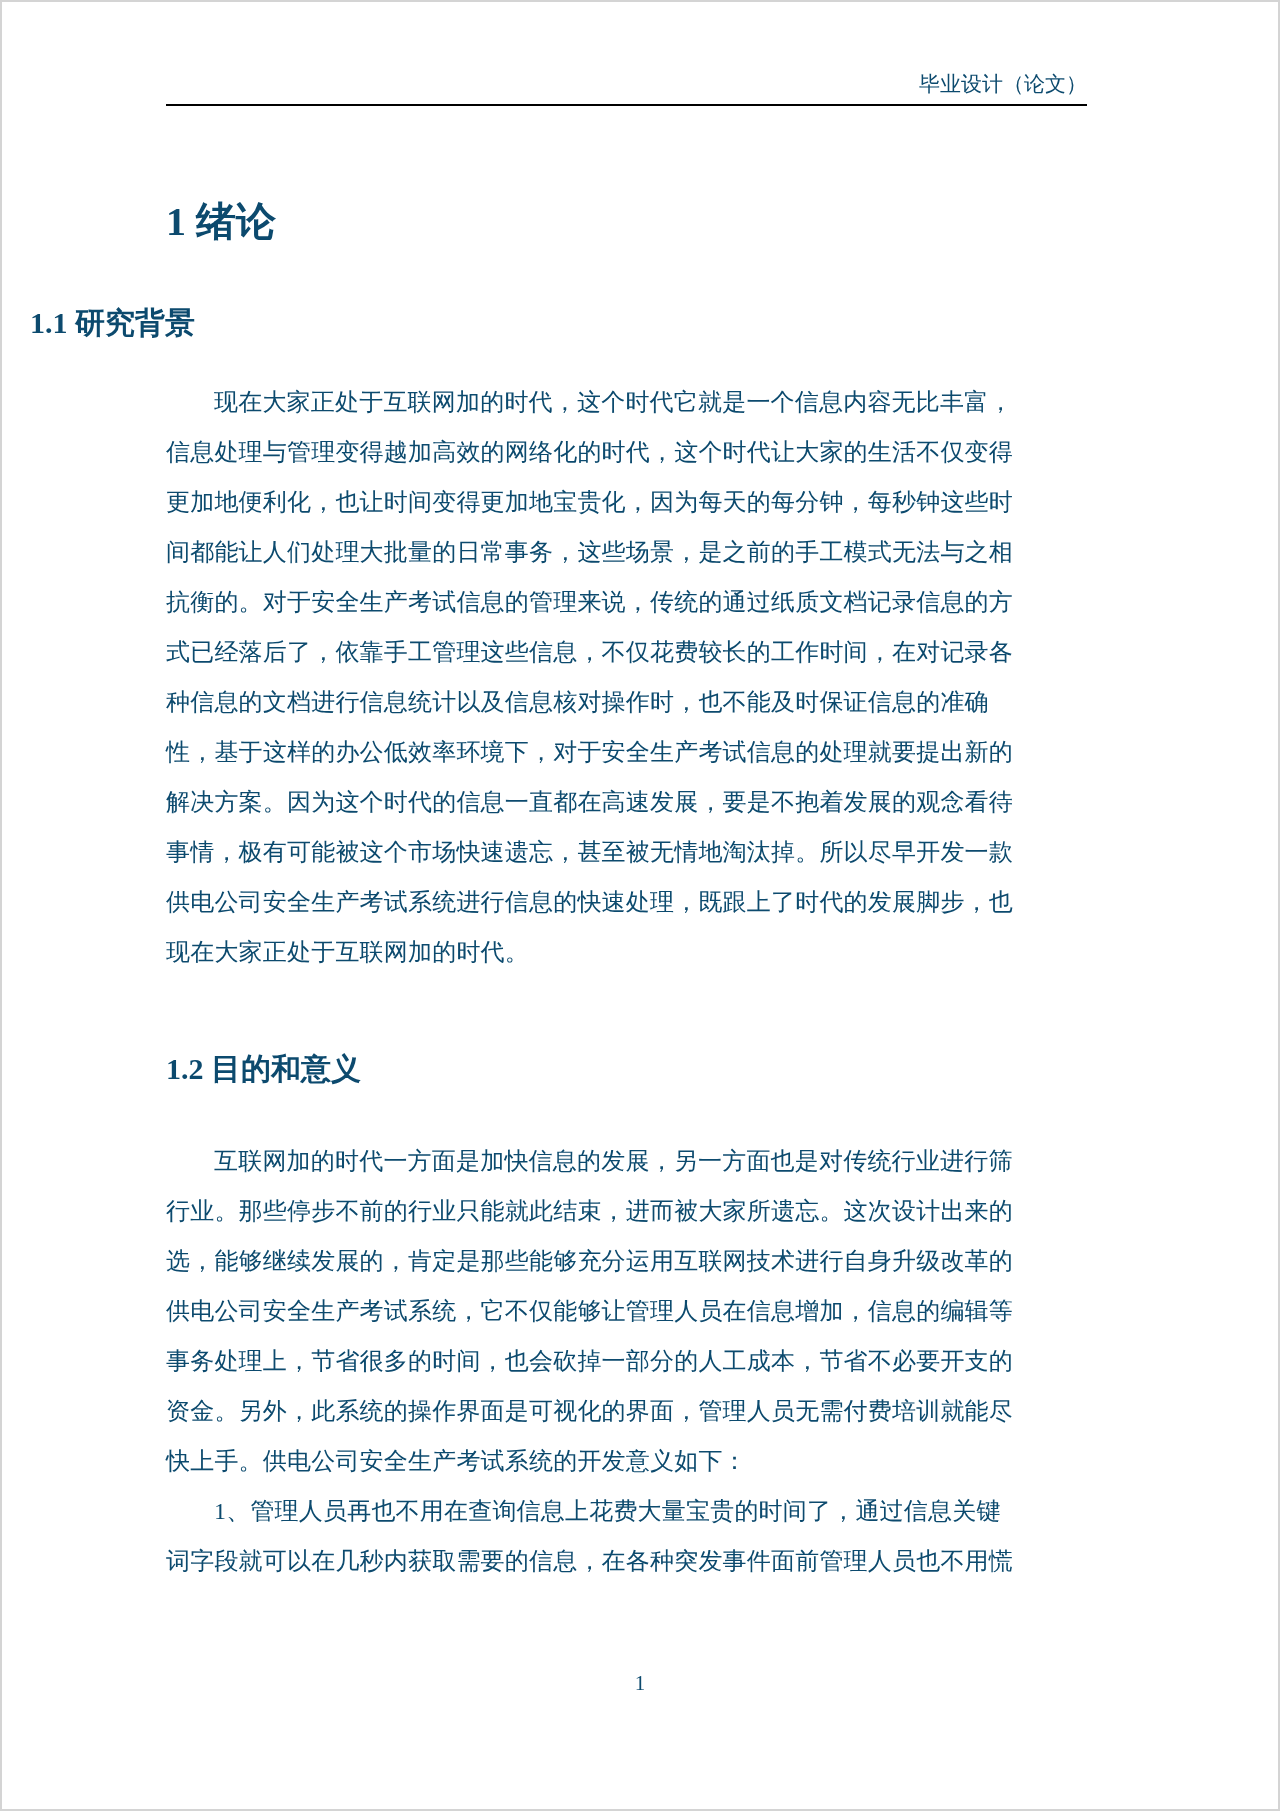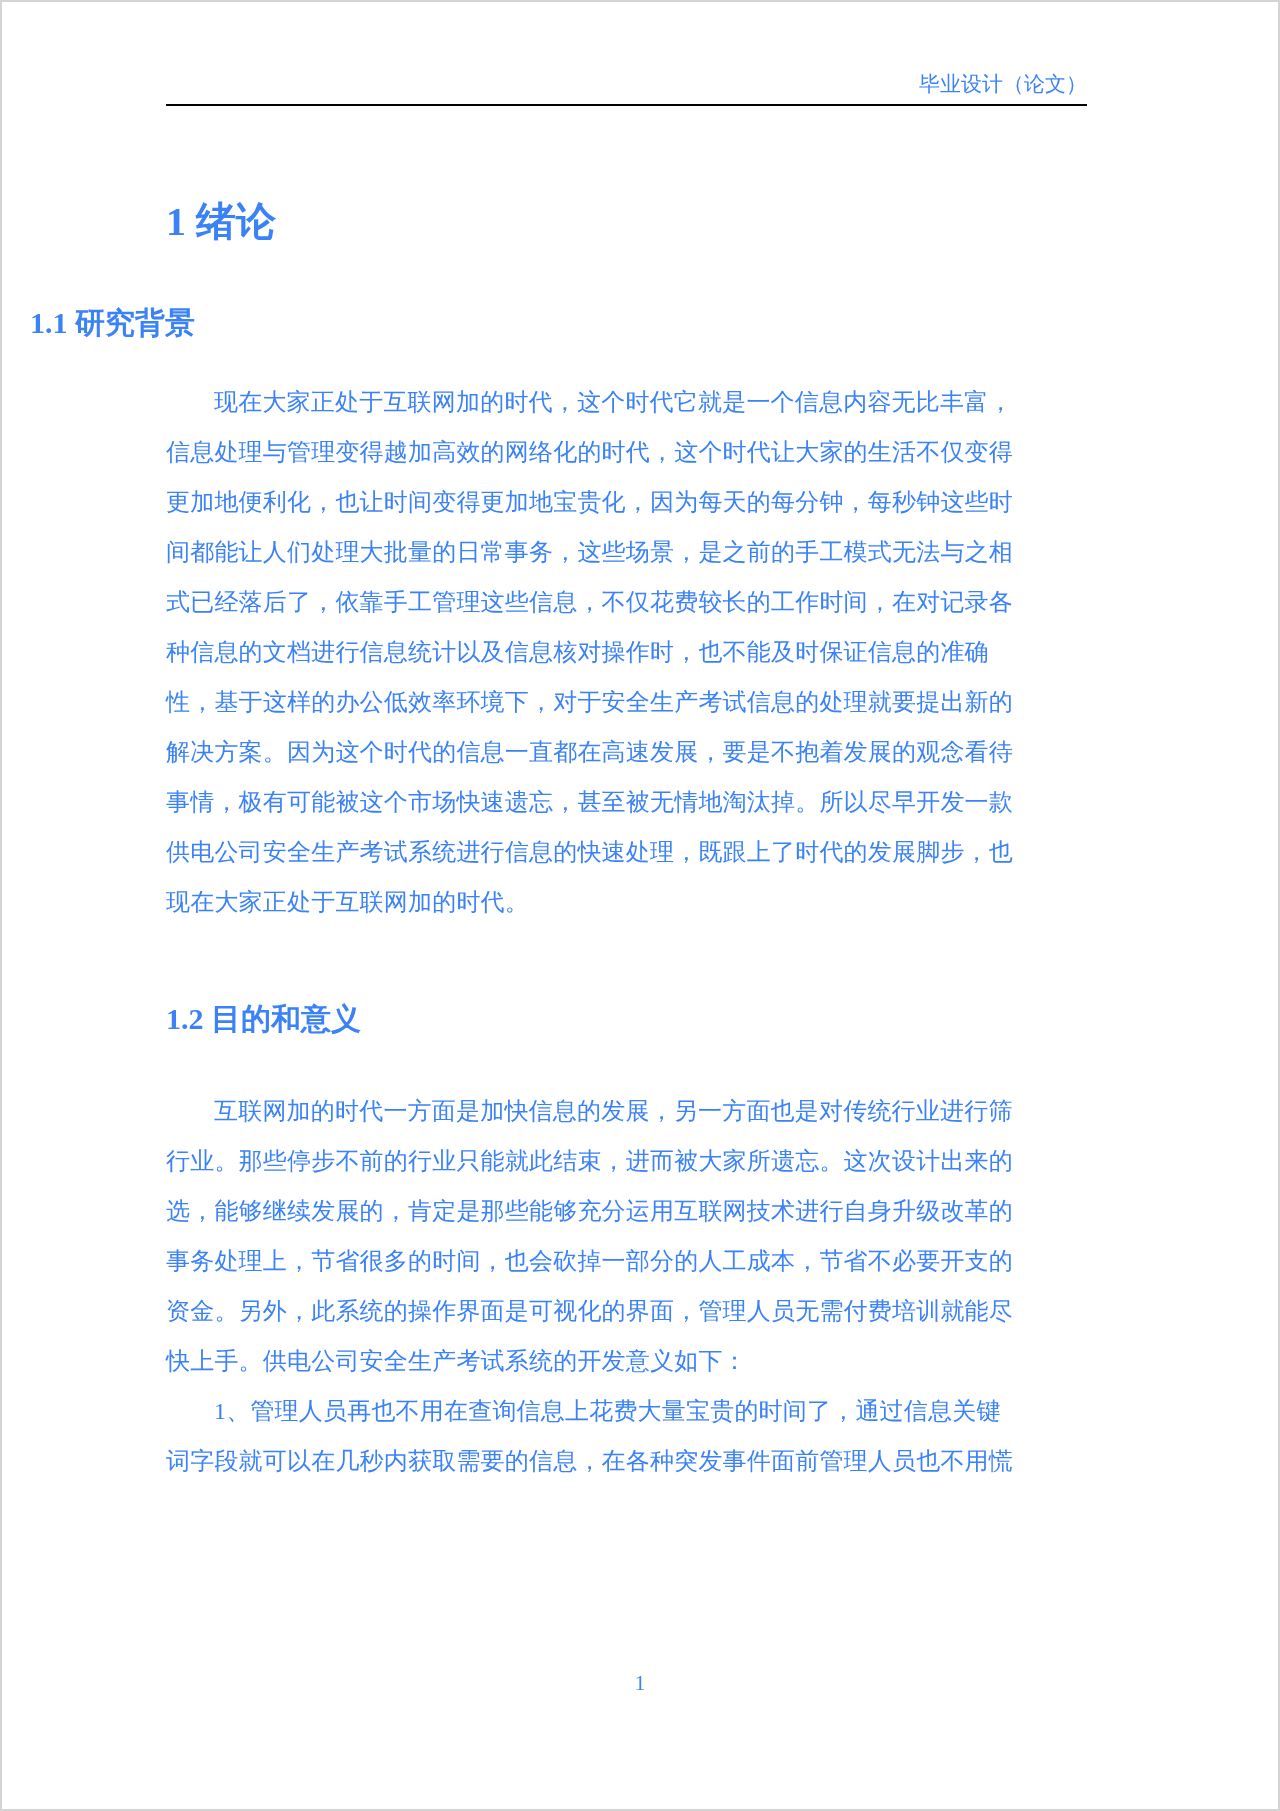--- a/index.html
+++ b/index.html
@@ -7,21 +7,21 @@
     padding: 0;
     background: #ffffff;
   }
   .page {
     position: relative;
     width: 1280px;
     height: 1811px;
     box-sizing: border-box;
     background: #ffffff;
     border: 2px solid #d4d4d4;
-    color: #3b82f6;
+    color: #0c4a6e;
     font-family: "Liberation Serif", "DejaVu Serif", serif;
     overflow: hidden;
   }
   
   .header {
     margin-left: 164px;
     width: 921px;
     padding-top: 71px;
     padding-bottom: 8px;
     border-bottom: 2px solid #000000;
@@ -83,35 +83,37 @@
 
   <div class="h1">1 绪论</div>
 
   <div class="h2 h2-first">1.1 研究背景</div>
 
   <div class="para para-1 indent">
       <div class="line">现在大家正处于互联网加的时代，这个时代它就是一个信息内容无比丰富，</div>
       <div class="line">信息处理与管理变得越加高效的网络化的时代，这个时代让大家的生活不仅变得</div>
       <div class="line">更加地便利化，也让时间变得更加地宝贵化，因为每天的每分钟，每秒钟这些时</div>
       <div class="line">间都能让人们处理大批量的日常事务，这些场景，是之前的手工模式无法与之相</div>
+      <div class="line">抗衡的。对于安全生产考试信息的管理来说，传统的通过纸质文档记录信息的方</div>
       <div class="line">式已经落后了，依靠手工管理这些信息，不仅花费较长的工作时间，在对记录各</div>
       <div class="line">种信息的文档进行信息统计以及信息核对操作时，也不能及时保证信息的准确</div>
       <div class="line">性，基于这样的办公低效率环境下，对于安全生产考试信息的处理就要提出新的</div>
       <div class="line">解决方案。因为这个时代的信息一直都在高速发展，要是不抱着发展的观念看待</div>
       <div class="line">事情，极有可能被这个市场快速遗忘，甚至被无情地淘汰掉。所以尽早开发一款</div>
       <div class="line">供电公司安全生产考试系统进行信息的快速处理，既跟上了时代的发展脚步，也</div>
       <div class="line">现在大家正处于互联网加的时代。</div>
     </div>
 
   <div class="h2 h2-second">1.2 目的和意义</div>
 
   <div class="para para-2 indent">
       <div class="line">互联网加的时代一方面是加快信息的发展，另一方面也是对传统行业进行筛</div>
       <div class="line">行业。那些停步不前的行业只能就此结束，进而被大家所遗忘。这次设计出来的</div>
       <div class="line">选，能够继续发展的，肯定是那些能够充分运用互联网技术进行自身升级改革的</div>
+      <div class="line">供电公司安全生产考试系统，它不仅能够让管理人员在信息增加，信息的编辑等</div>
       <div class="line">事务处理上，节省很多的时间，也会砍掉一部分的人工成本，节省不必要开支的</div>
       <div class="line">资金。另外，此系统的操作界面是可视化的界面，管理人员无需付费培训就能尽</div>
       <div class="line">快上手。供电公司安全生产考试系统的开发意义如下：</div>
     </div>
 
   <div class="para para-3 indent">
       <div class="line">1、管理人员再也不用在查询信息上花费大量宝贵的时间了，通过信息关键</div>
       <div class="line">词字段就可以在几秒内获取需要的信息，在各种突发事件面前管理人员也不用慌</div>
     </div>
 

